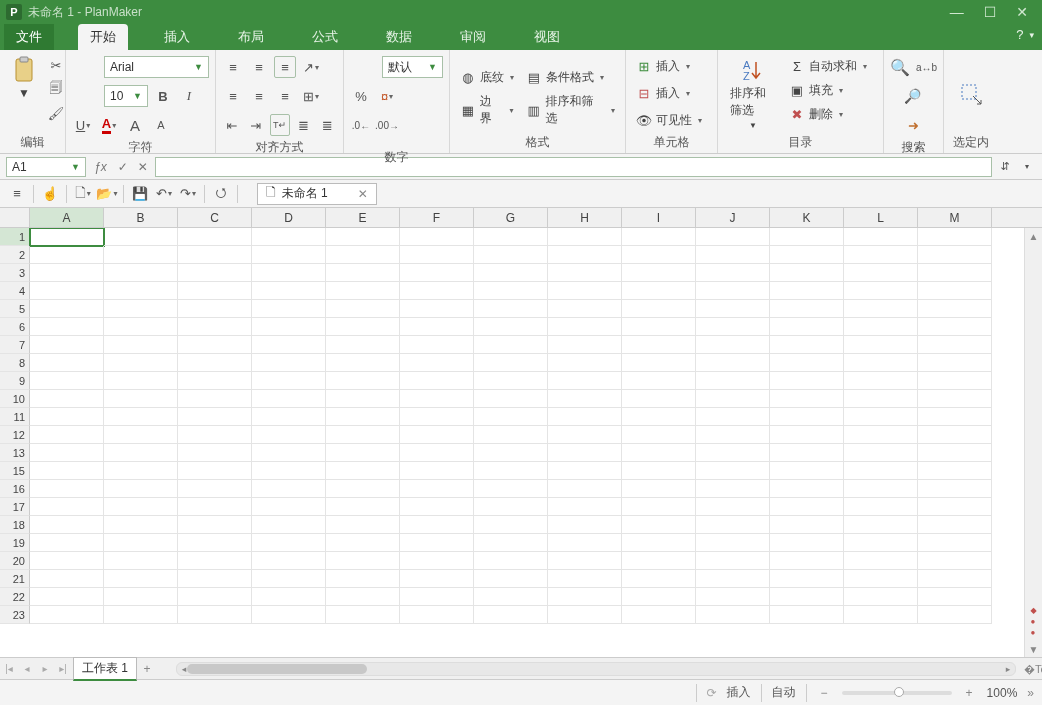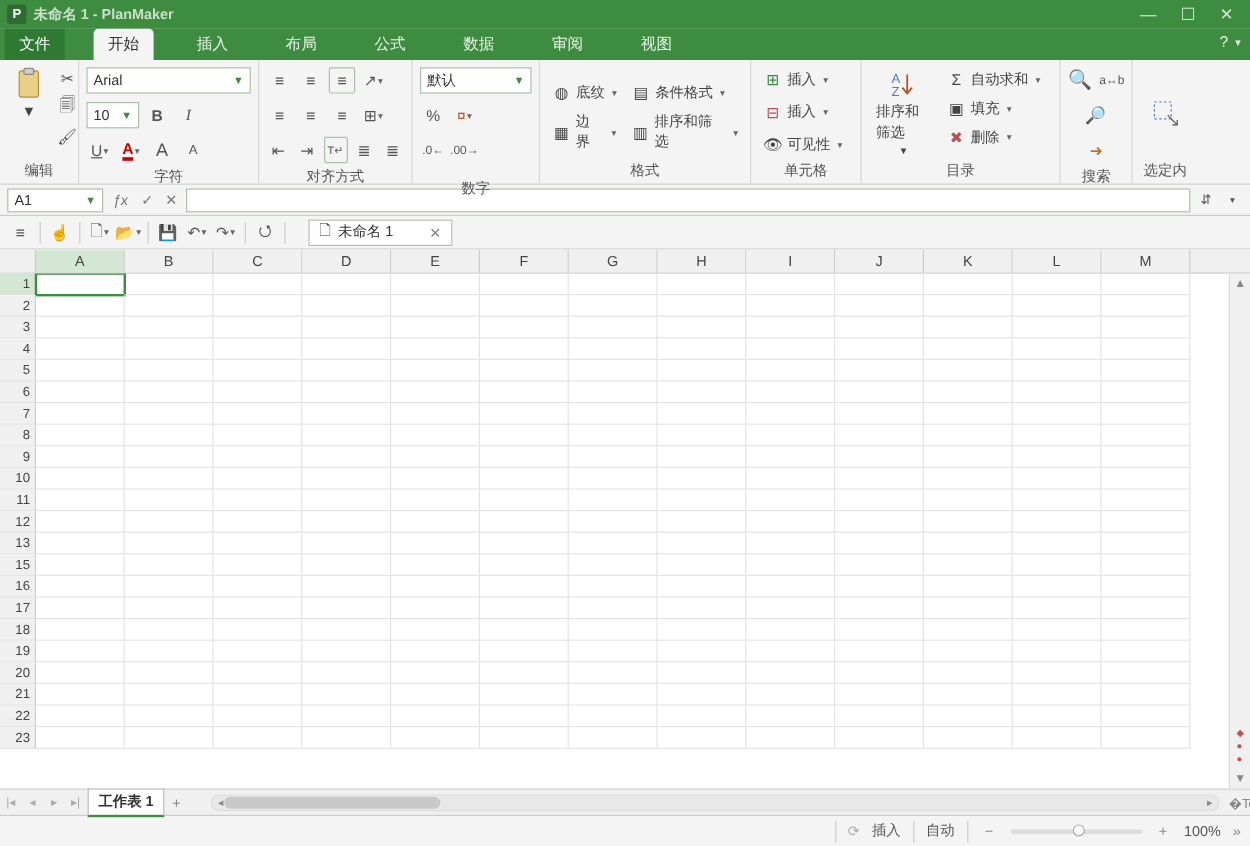--- a/index.html
+++ b/index.html
@@ -1,42 +1,42 @@
 <!DOCTYPE html>
 <html><head>
 <meta charset="utf-8">
 <style>
 * { margin: 0; padding: 0; box-sizing: border-box; font-family: "Microsoft YaHei", "Segoe UI", sans-serif; user-select: none; }
 body { background: #e8e8e8; width: 1042px; height: 705px; overflow: hidden; display: flex; flex-direction: column; font-size: 12px; color: #333; }
 
 
 .titlebar { height: 24px; background: #3d8c40; color: #c8e0c8; display: flex; align-items: center; padding: 0 6px; font-size: 12px; }
 .titlebar .app-icon { width: 16px; height: 16px; background: #2d6b30; border-radius: 2px; display: flex; align-items: center; justify-content: center; color: #fff; font-weight: bold; font-size: 11px; margin-right: 6px; }
-.titlebar .title { flex: 1; font-weight: bold; }
+.titlebar .title { flex: 1; }
 .titlebar .win-btns { display: flex; gap: 20px; padding-right: 8px; }
 .titlebar .win-btns span { color: #d0e8d0; font-size: 14px; cursor: pointer; }
 
 
 .menutabs { height: 26px; background: #3d8c40; display: flex; align-items: flex-end; padding-left: 4px; position: relative; gap: 24px; }
 .menutabs .mtab { padding: 4px 12px 4px; color: #e8f4e8; font-size: 13px; cursor: pointer; }
 .menutabs .mtab.file { background: #2f7a32; color: #fff; }
 .menutabs .mtab.active { background: #f4f4f4; color: #333; border-radius: 4px 4px 0 0; }
 .menutabs .help { position: absolute; right: 8px; top: 3px; color: #e8f4e8; display:flex; gap:6px; align-items:center;}
 .menutabs .help span{cursor:pointer;font-size:13px;}
 
 
 .ribbon { background: #f4f4f4; border-bottom: 1px solid #ccc; display: flex; height: 104px; }
 .ribbon .group { border-right: 1px solid #d8d8d8; display: flex; flex-direction: column; padding: 4px 6px 0; position: relative; }
 .ribbon .group .glabel { text-align: center; font-size: 12px; color: #555; padding: 1px 0 2px; margin-top: auto; }
 .ribbon .ctrls { display: flex; flex-direction: column; gap: 3px; flex: 1; }
 .rrow { display: flex; align-items: center; gap: 4px; height: 26px; }
 .btn { width: 22px; height: 22px; display: flex; align-items: center; justify-content: center; border-radius: 2px; cursor: pointer; color: #555; font-size: 13px; }
 .dd { display: inline-flex; align-items: center; }
 .dd .car { font-size: 8px; color: #666; margin-left: 1px; }
-.select { border: 1px solid #a8c0a8; background: #fff; height: 22px; display: flex; align-items: center; padding: 0 5px; font-size: 12px; color: #333; }
+.select { border: 1px solid #a8c0a8; background: #fff; height: 22px; display: flex; align-items: center; padding: 0 5px; font-size: 12px; color: #333; margin-left: 32px; }
 .select .car { margin-left: auto; padding-left: 6px; color: #3d8c40; font-size: 9px; }
 .bigbtn { display: flex; flex-direction: column; align-items: center; justify-content: center; padding: 2px 6px; cursor: pointer; border-radius: 2px; font-size: 12px; color:#444; gap:2px;}
 .menu-item { display: flex; align-items: center; gap: 4px; padding: 2px 4px; cursor: pointer; font-size: 12px; color: #444; height: 24px; }
 .menu-item .ic { width: 16px; display: flex; justify-content: center; font-size: 13px; }
 .menu-item .car { font-size: 8px; color: #666; margin-left: 2px; }
 
 
 .formula { height: 26px; background: #f4f4f4; border-bottom: 1px solid #ccc; display: flex; align-items: center; gap: 4px; padding: 0 6px; }
 .formula .cellref { width: 80px; border: 1px solid #a8c0a8; background: #fff; height: 20px; display: flex; align-items: center; padding: 0 5px; font-size: 12px; }
 .formula .cellref .car{margin-left:auto;font-size:9px;color:#3d8c40;}
@@ -67,21 +67,21 @@
 .row .cell.active { outline: 2px solid #3d8c40; outline-offset: -1px; background: #fff; }
 
 
 .vscroll { position: absolute; right: 0; top: 20px; bottom: 0; width: 18px; background: #f0f0f0; border-left:1px solid #ddd; display:flex; flex-direction:column; align-items:center; }
 .vscroll .arr { height:16px; display:flex;align-items:center;justify-content:center;color:#888;font-size:10px;width:100%; }
 .vscroll .dots { margin-top:auto; color:#c0504d; font-size:8px; padding:4px 0; display:flex;flex-direction:column;gap:2px;}
 
 
 .sheetrow { height: 22px; background: #f0f0f0; border-top: 1px solid #ccc; display: flex; align-items: center; font-size: 12px; }
 .sheetrow .navbtn { width: 18px; text-align: center; color: #aaa; cursor: pointer; font-size:10px;}
-.sheetrow .stab { border: 1px solid #bbb; border-bottom:2px solid #3d8c40; background: #fff; padding: 2px 8px; margin: 0 1px; position:relative; top:0px;font-weight:bold;}
+.sheetrow .stab { border: 1px solid #bbb; border-bottom:2px solid #3d8c40; background: #fff; padding: 2px 8px; margin: 0 1px; position:relative; top:0px;}
 .sheetrow .addsh { width: 18px; text-align: center; color: #888; cursor: pointer; }
 .sheetrow .hscroll { flex: 1; margin: 0 8px 0 20px; height: 14px; background: #e8e8e8; border:1px solid #ddd; position: relative; border-radius:6px; display:flex;align-items:center;}
 .sheetrow .hscroll .thumb { position: absolute; left: 10px; width: 180px; height: 10px; background: #c8c8c8; border-radius: 5px; }
 .sheetrow .hscroll .ha{width:14px;text-align:center;color:#888;font-size:9px;}
 .sheetrow .hscroll .ha.r{margin-left:auto;}
 .sheetrow .rcap { width:18px;text-align:center;color:#888;font-size:11px;}
 
 
 .status { height: 26px; background: #f4f4f4; border-top: 1px solid #ccc; display: flex; align-items: center; padding: 0 8px; gap: 10px; font-size: 12px; color: #555; }
 .status .spacer { flex: 1; }

